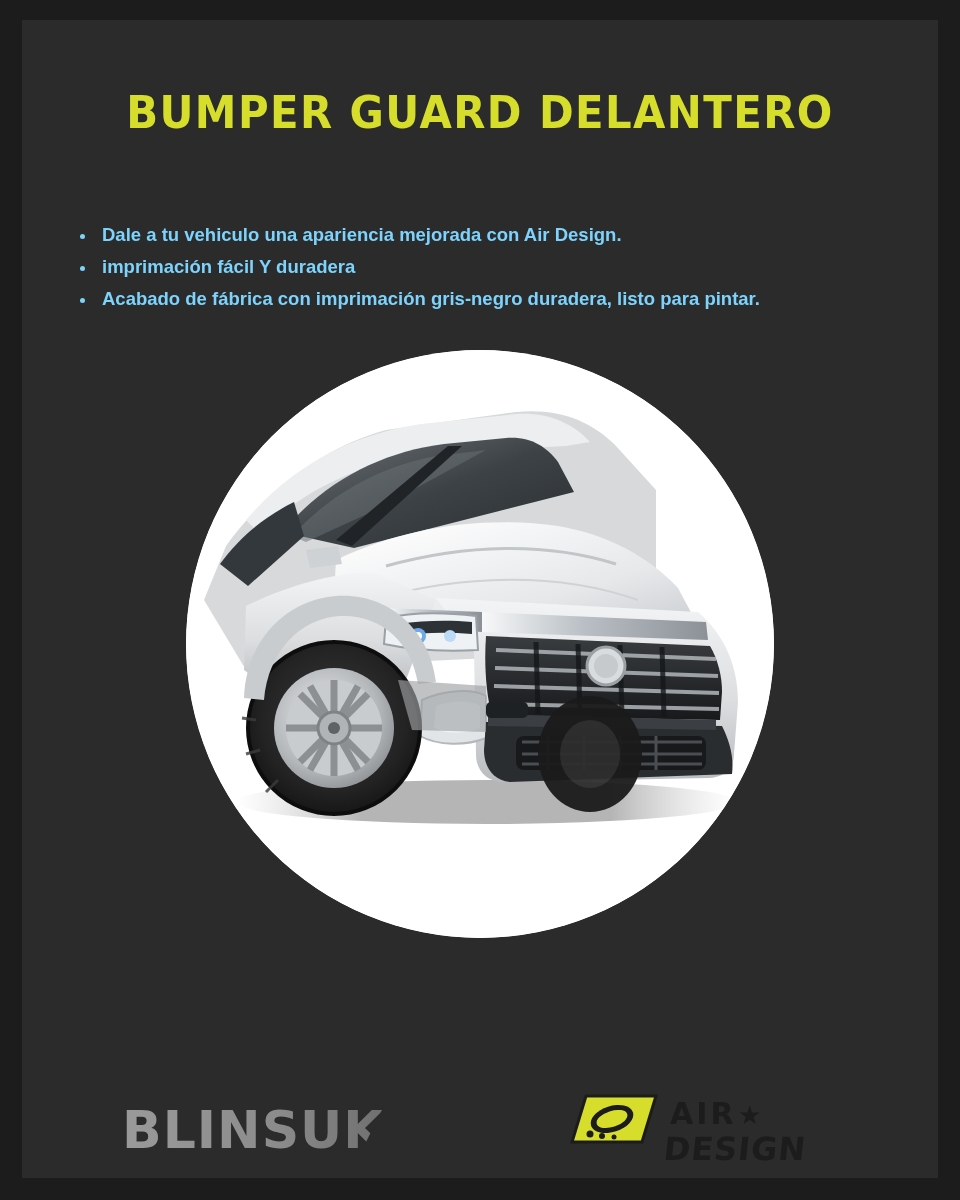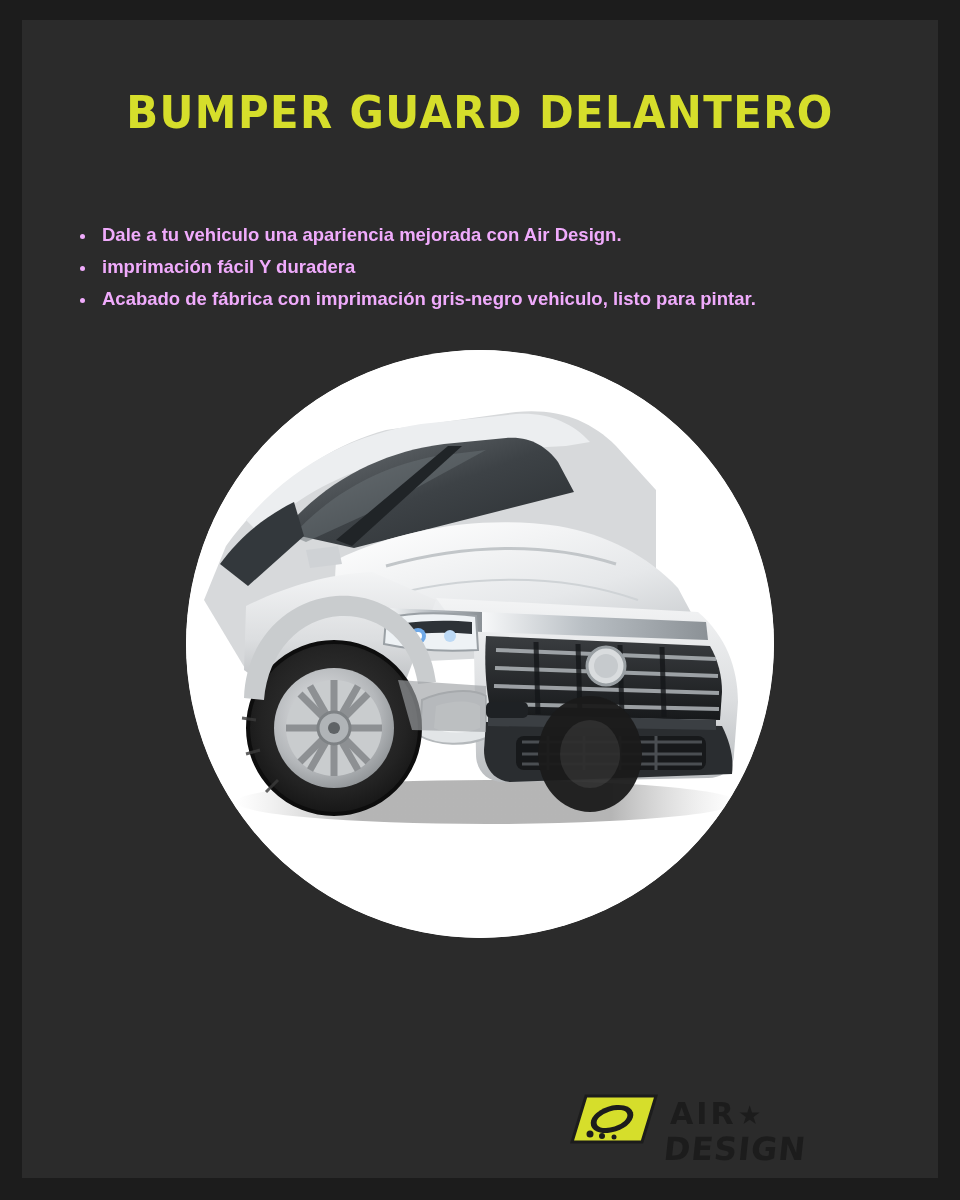--- a/index.html
+++ b/index.html
@@ -48,21 +48,21 @@
     letter-spacing: 1.5px;
     transform: scaleX(0.93);
     text-transform: uppercase;
   }
 
   .bullets {
     position: absolute;
     top: 222px;
     left: 72px;
     width: 790px;
-    color: #f0abfc;
+    color: #7dd3fc;
     font-size: 18.5px;
     font-weight: bold;
     line-height: 1.45;
   }
   .bullets li {
     margin-bottom: 5px;
     padding-left: 6px;
     list-style: disc;
     margin-left: 24px;
   }
@@ -109,21 +109,21 @@
   <div class="frame-top"></div>
   <div class="frame-bottom"></div>
   <div class="frame-left"></div>
   <div class="frame-right"></div>
 
   <div class="title">BUMPER GUARD DELANTERO</div>
 
   <ul class="bullets">
     <li>Dale a tu vehiculo una apariencia  mejorada con  Air Design.</li>
     <li>imprimación fácil Y duradera</li>
-    <li>Acabado de fábrica con imprimación  gris-negro vehiculo, listo para pintar.</li>
+    <li>Acabado de fábrica con imprimación  gris-negro duradera, listo para pintar.</li>
   </ul>
 
   <div class="photo-circle">
     <svg width="588" height="588" viewBox="0 0 588 588" xmlns="http://www.w3.org/2000/svg">
       <defs>
         <linearGradient id="bodyGrad" x1="0" y1="0" x2="0" y2="1">
           <stop offset="0%" stop-color="#f3f4f5"></stop>
           <stop offset="55%" stop-color="#dcdee0"></stop>
           <stop offset="100%" stop-color="#b9bcbf"></stop>
         </linearGradient>
@@ -270,20 +270,35 @@
           <ellipse cx="404" cy="404" rx="30" ry="34" fill="#2e2e2e"></ellipse>
         </g>
 
         <path d="M212 330 L300 336 L300 382 L226 380 Z" fill="#9ea2a5" opacity="0.65"></path>
 
         <path d="M120 200 L152 196 L156 214 L124 218 Z" fill="#cfd2d5"></path>
       </g>
     </svg>
   </div>
 
+  <div class="brand-blinsuk">
+    <svg width="330" height="64" viewBox="0 0 330 64" xmlns="http://www.w3.org/2000/svg">
+      <defs>
+        <linearGradient id="blinGrad" x1="0" y1="0" x2="1" y2="0">
+          <stop offset="0%" stop-color="#9a9a9a"></stop>
+          <stop offset="60%" stop-color="#8b8b8b"></stop>
+          <stop offset="100%" stop-color="#6f6f6f"></stop>
+        </linearGradient>
+      </defs>
+      <text x="0" y="50" class="logo-text" font-size="52" fill="url(#blinGrad)" letter-spacing="1">BLINSUK</text>
+      <polygon points="262,8 300,8 276,56 238,56" fill="#2b2b2b"></polygon>
+      <polygon points="284,10 312,10 292,54 264,54" fill="#2b2b2b"></polygon>
+    </svg>
+    
+  </div>
 
   <div class="brand-airdesign">
     <svg width="290" height="80" viewBox="0 0 290 80" xmlns="http://www.w3.org/2000/svg">
 
       <polygon points="16,6 86,6 72,52 2,52" fill="#d6de2b" stroke="#1c1c1c" stroke-width="3"></polygon>
       <ellipse cx="42" cy="29" rx="22" ry="13" transform="rotate(-18 42 29)" fill="#1c1c1c"></ellipse>
       <ellipse cx="42" cy="29" rx="16" ry="8" transform="rotate(-18 42 29)" fill="#d6de2b"></ellipse>
       <circle cx="20" cy="44" r="3.5" fill="#1c1c1c"></circle>
       <circle cx="32" cy="46" r="3" fill="#1c1c1c"></circle>
       <circle cx="44" cy="47" r="2.5" fill="#1c1c1c"></circle>

